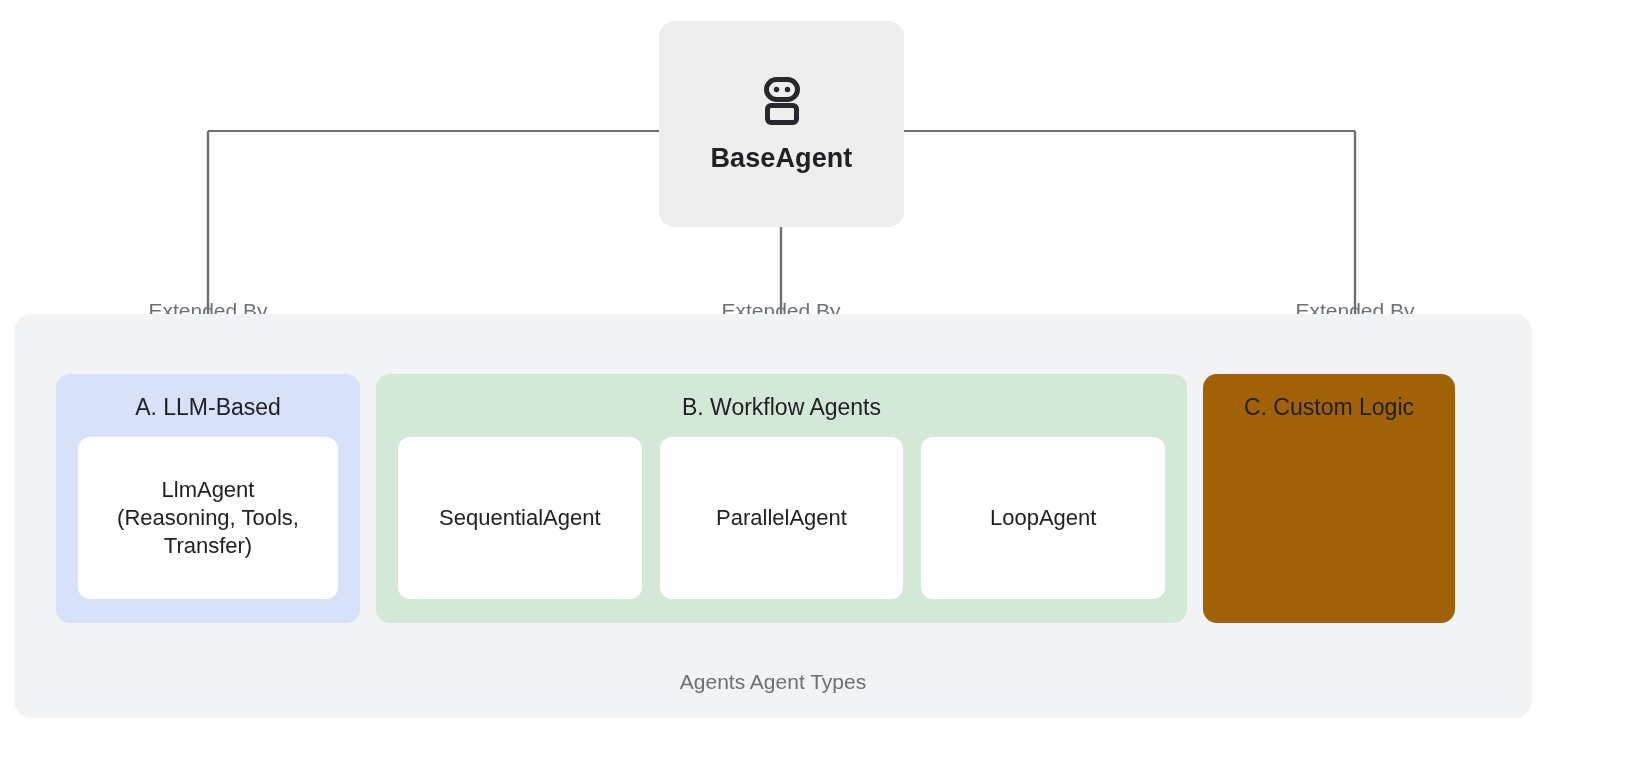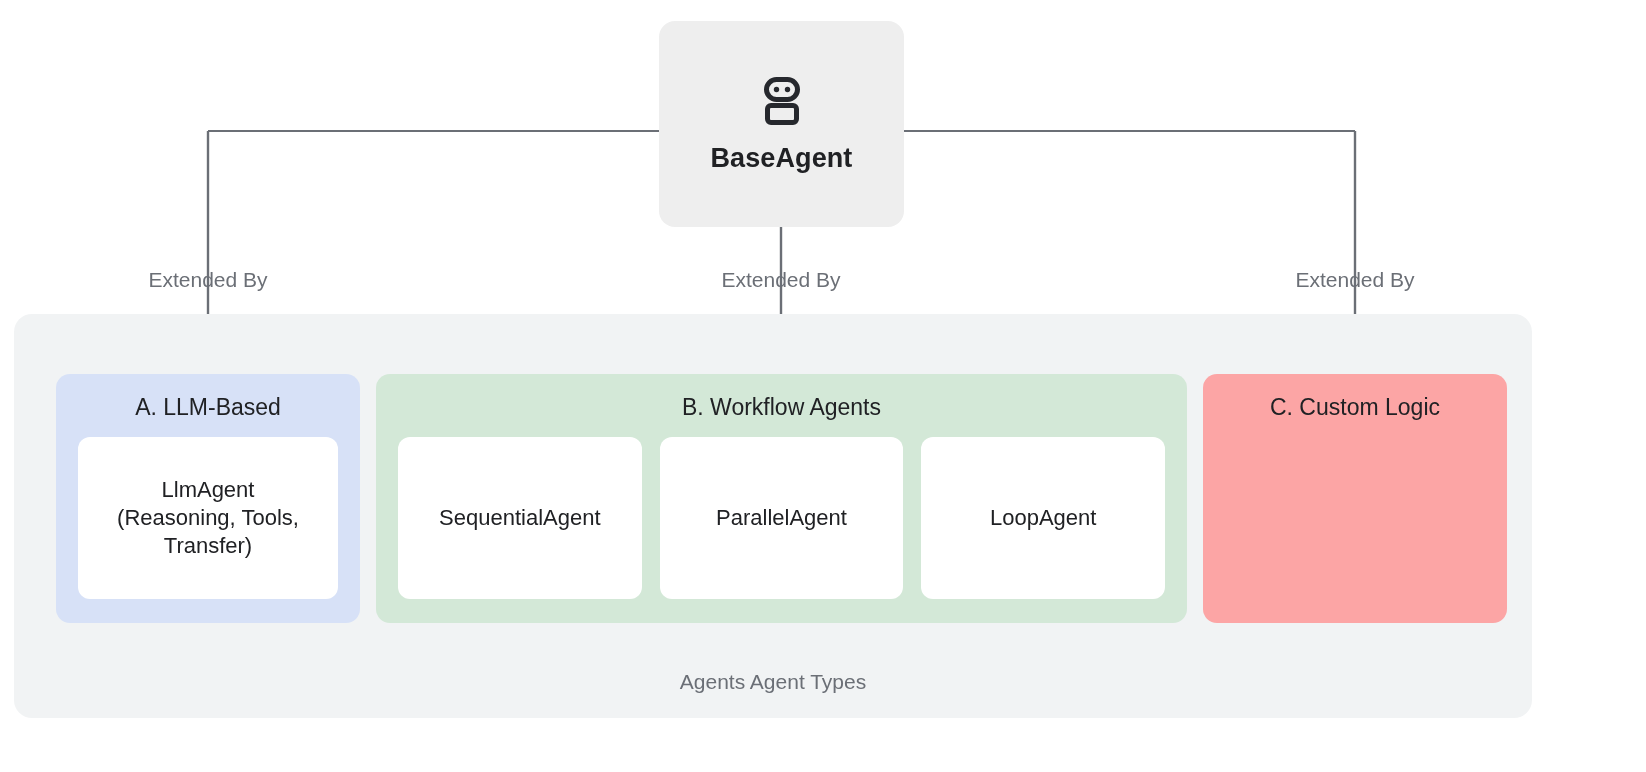--- a/index.html
+++ b/index.html
@@ -56,20 +56,21 @@
     letter-spacing: 0.1px;
   }
 
   
   .edge-label {
     position: absolute;
     font-size: 21px;
     color: #6b6f76;
     white-space: nowrap;
     transform: translateX(-50%);
+    margin-top: 31px;
   }
 
   
   .group-container {
     position: absolute;
     left: 14px;
     top: 314px;
     width: 1518px;
     height: 404px;
     background: #f1f3f4;
@@ -135,23 +136,23 @@
   #panel-workflow {
     left: 376px;
     top: 374px;
     width: 811px;
     height: 249px;
     background: #d3e8d7;
   }
   #panel-custom {
     left: 1203px;
     top: 374px;
-    width: 304px;
+    width: 252px;
     height: 249px;
-    background: #fca5a5;
+    background: #a16207;
   }
 </style>
 </head>
 <body>
 
 <div id="canvas">
 
   <svg id="connectors" viewBox="0 0 1646 772" width="1646" height="772">
     <defs>
       <marker id="arrowhead" markerWidth="9" markerHeight="9" refX="4.5" refY="7.6" orient="auto" markerUnits="userSpaceOnUse">

